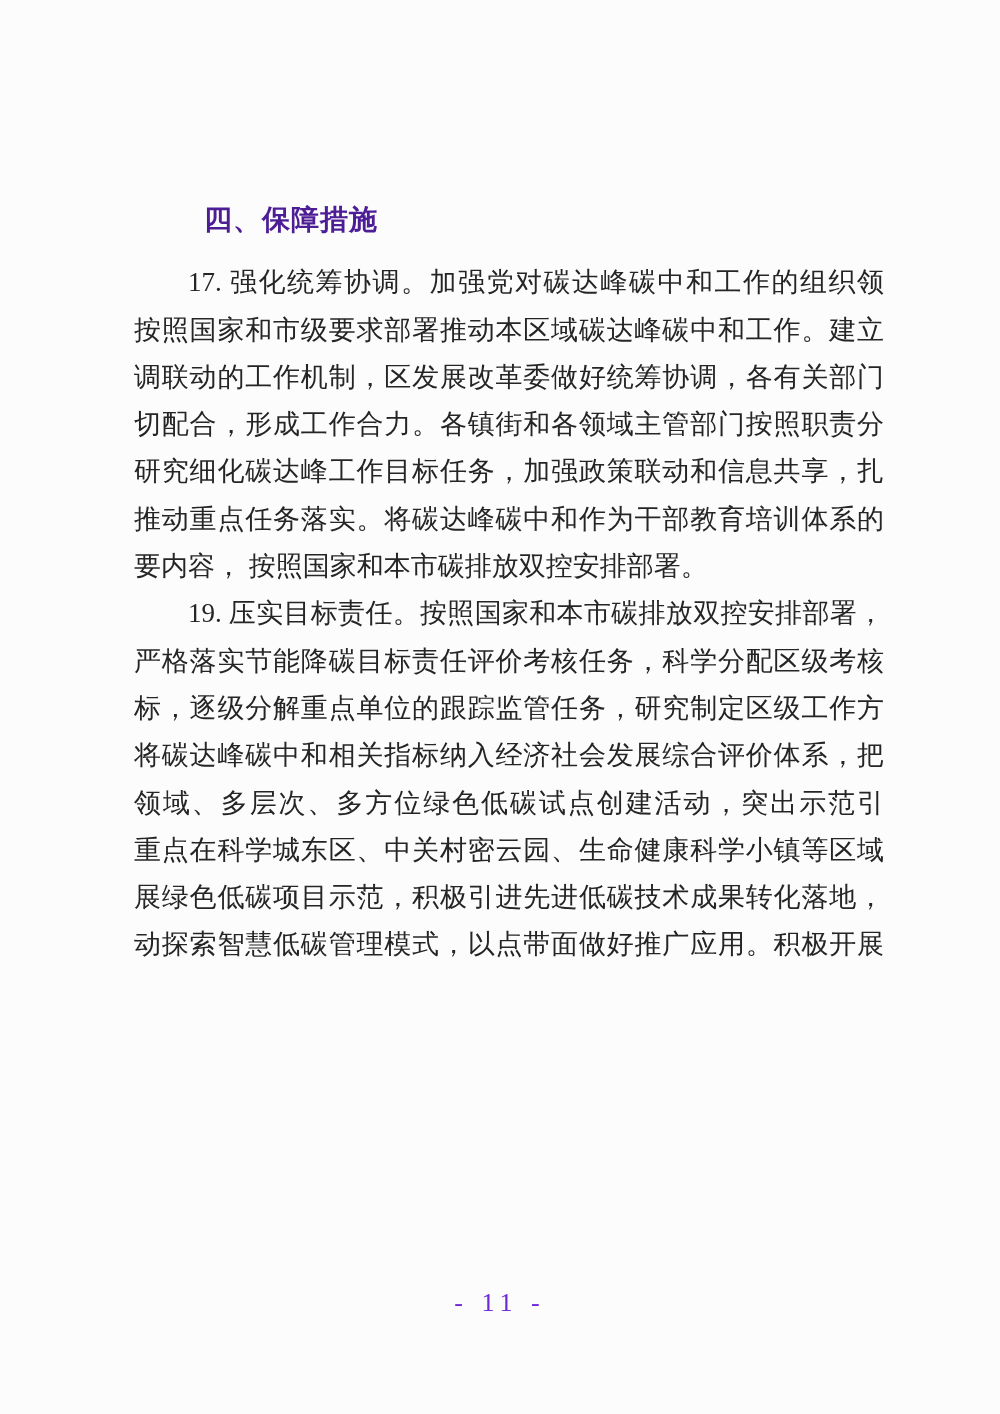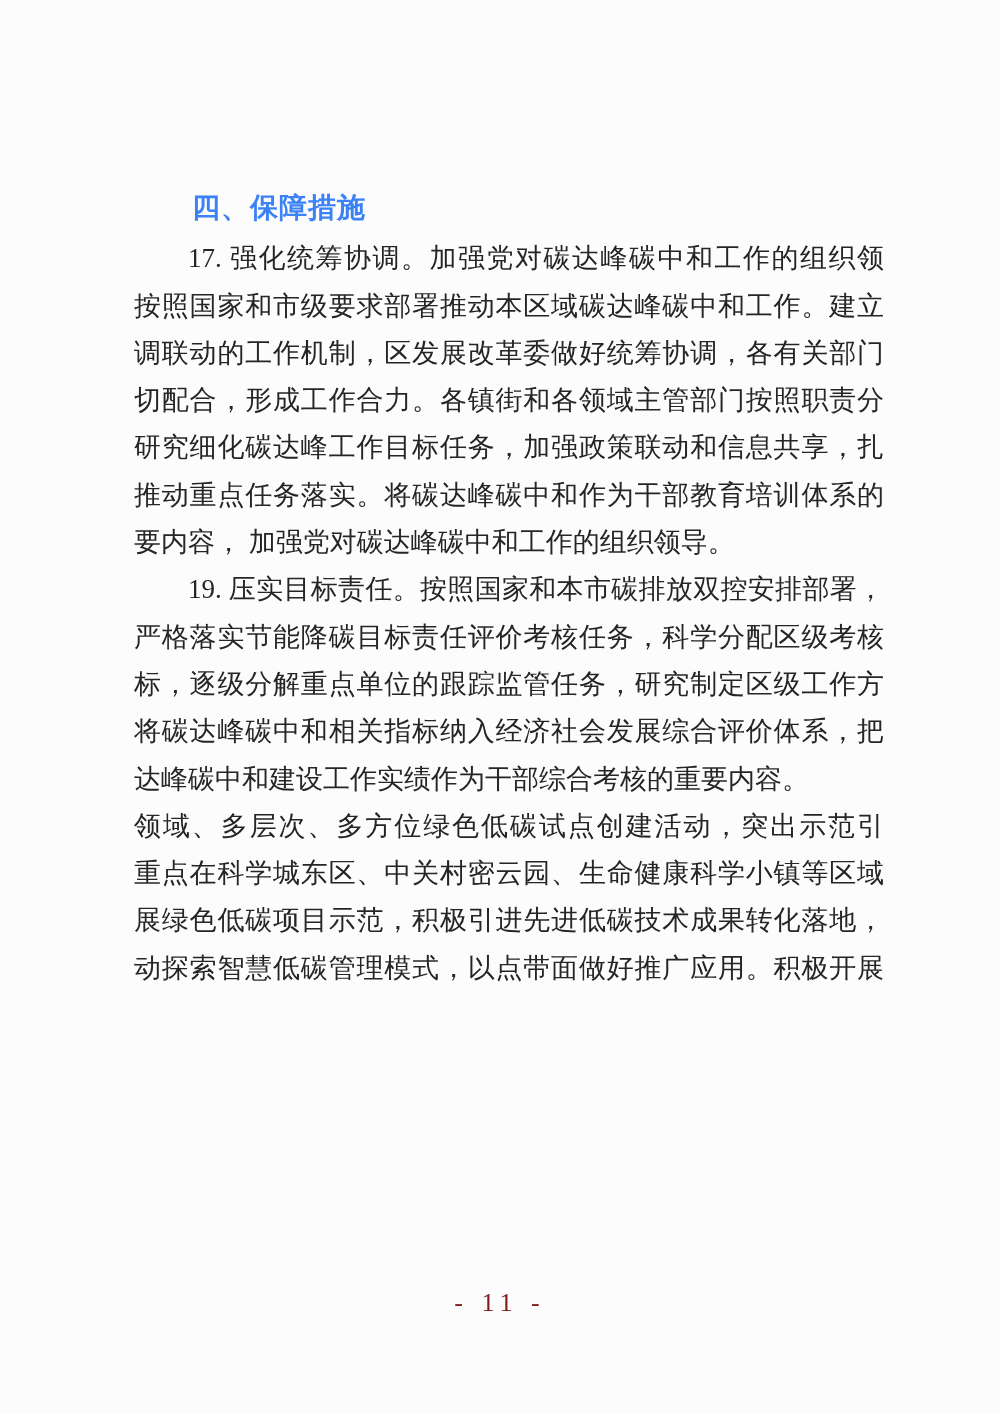--- a/index.html
+++ b/index.html
@@ -17,28 +17,28 @@
     color: #222222;
     overflow: hidden;
   }
   .content {
     position: absolute;
     left: 134px;
     top: 180px;
     width: 750px;
   }
   .heading {
-    margin: 4px;
+    margin: 16px;
     height: 47.3px;
     line-height: 47.3px;
     padding-left: 54px;
     font-family: "Liberation Sans", "DejaVu Sans", sans-serif;
     font-weight: 700;
     font-size: 28px;
-    color: #3b82f6;
+    color: #4c1d95;
     letter-spacing: 1px;
   }
   .line {
     margin: 0;
     height: 47.3px;
     line-height: 47.3px;
     font-family: "Liberation Serif", "DejaVu Serif", serif;
     font-size: 27px;
     color: #252525;
     text-align: justify;
@@ -55,44 +55,43 @@
   }
   .page-number {
     position: absolute;
     left: 0;
     top: 1288px;
     width: 100%;
     text-align: center;
     font-family: "Liberation Serif", "DejaVu Serif", serif;
     font-size: 26px;
     letter-spacing: 6px;
-    color: #7f1d1d;
+    color: #6d28d9;
   }
 </style>
 </head>
 <body>
 
 <div class="page">
   <div class="content">
 
     <h2 class="heading">四、保障措施</h2>
 
     <p class="line first">17. 强化统筹协调。加强党对碳达峰碳中和工作的组织领导，</p>
     <p class="line">按照国家和市级要求部署推动本区域碳达峰碳中和工作。建立协</p>
     <p class="line">调联动的工作机制，区发展改革委做好统筹协调，各有关部门密</p>
     <p class="line">切配合，形成工作合力。各镇街和各领域主管部门按照职责分工，</p>
     <p class="line">研究细化碳达峰工作目标任务，加强政策联动和信息共享，扎实</p>
     <p class="line">推动重点任务落实。将碳达峰碳中和作为干部教育培训体系的重</p>
-    <p class="line last">要内容， 加强党对碳达峰碳中和工作的组织领导。</p>
+    <p class="line last">要内容， 按照国家和本市碳排放双控安排部署。</p>
 
     <p class="line first">19. 压实目标责任。按照国家和本市碳排放双控安排部署，</p>
     <p class="line">严格落实节能降碳目标责任评价考核任务，科学分配区级考核指</p>
     <p class="line">标，逐级分解重点单位的跟踪监管任务，研究制定区级工作方案。</p>
     <p class="line">将碳达峰碳中和相关指标纳入经济社会发展综合评价体系，把碳</p>
-    <p class="line last">达峰碳中和建设工作实绩作为干部综合考核的重要内容。</p>
 
     <p class="line">领域、多层次、多方位绿色低碳试点创建活动，突出示范引领。</p>
     <p class="line">重点在科学城东区、中关村密云园、生命健康科学小镇等区域开</p>
     <p class="line">展绿色低碳项目示范，积极引进先进低碳技术成果转化落地，主</p>
     <p class="line">动探索智慧低碳管理模式，以点带面做好推广应用。积极开展低</p>
 
   </div>
 
   <div class="page-number">- 11 -</div>
 </div>

